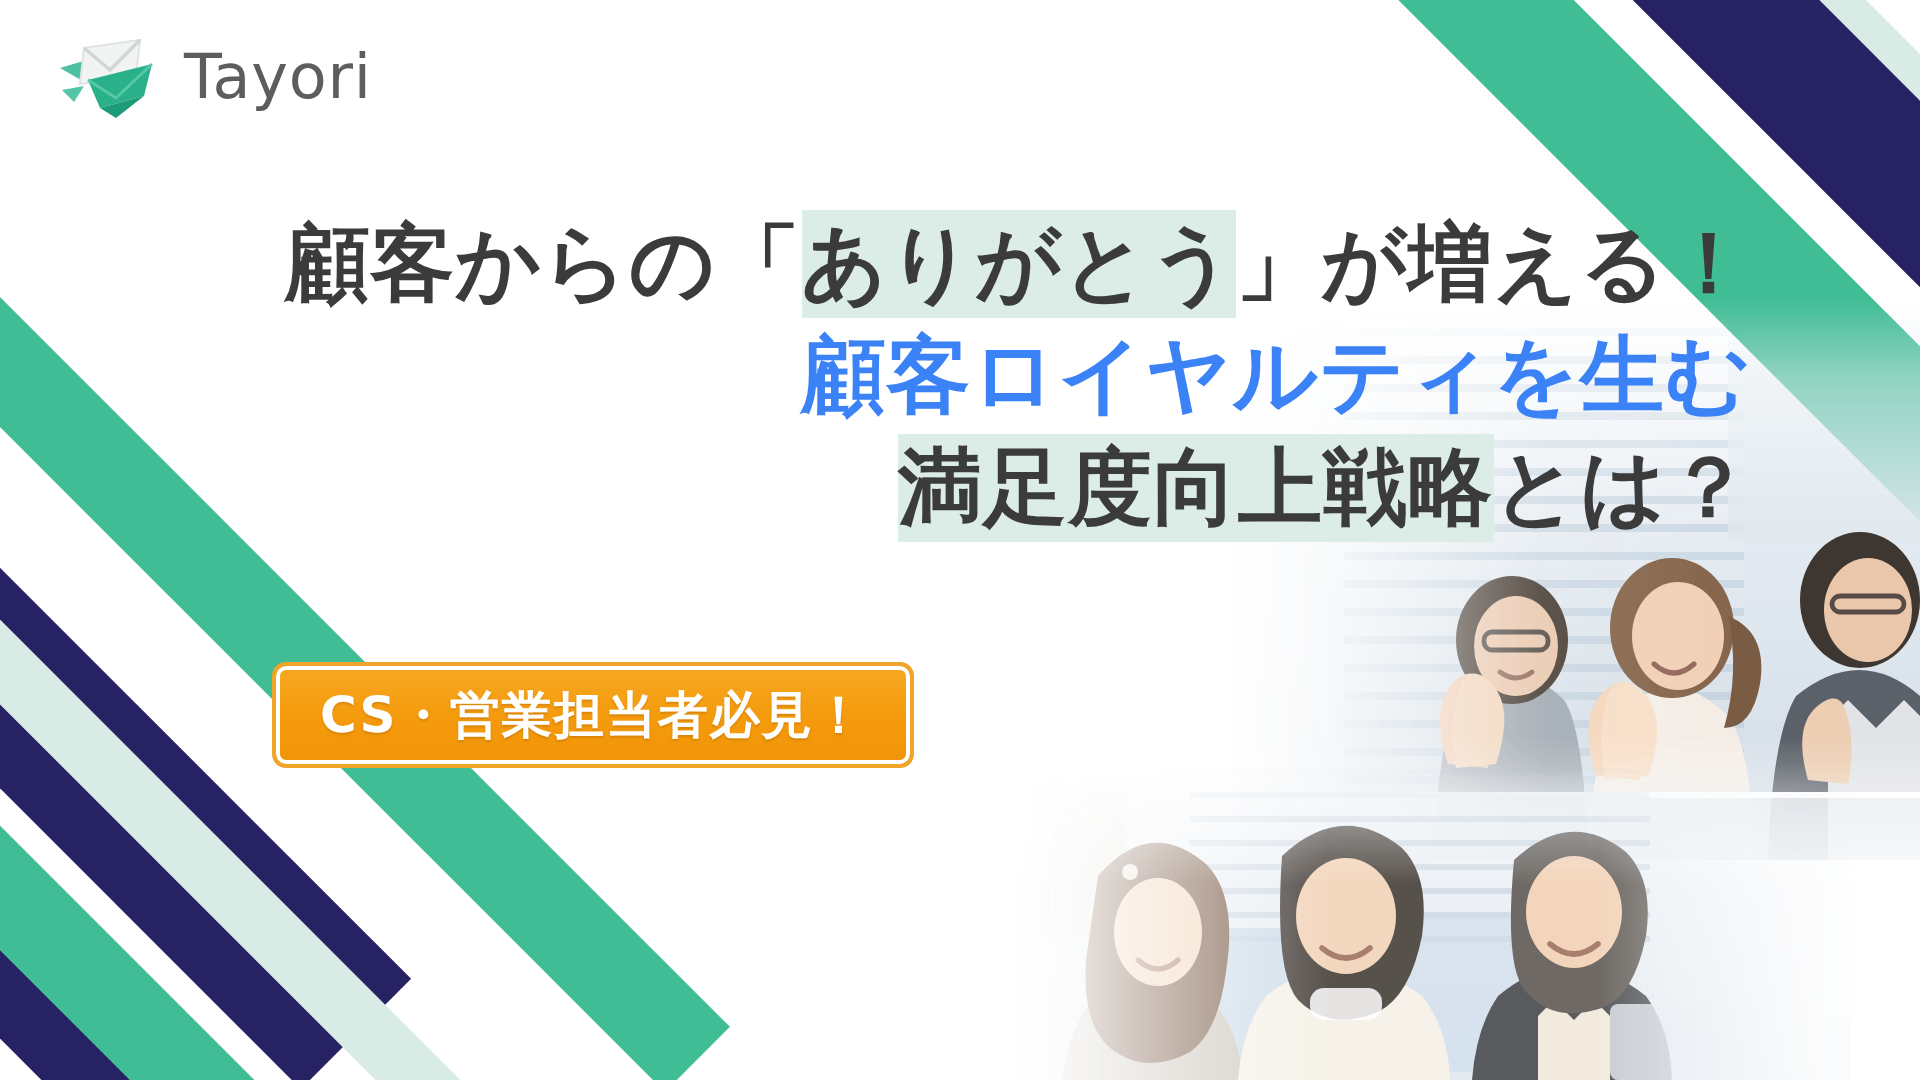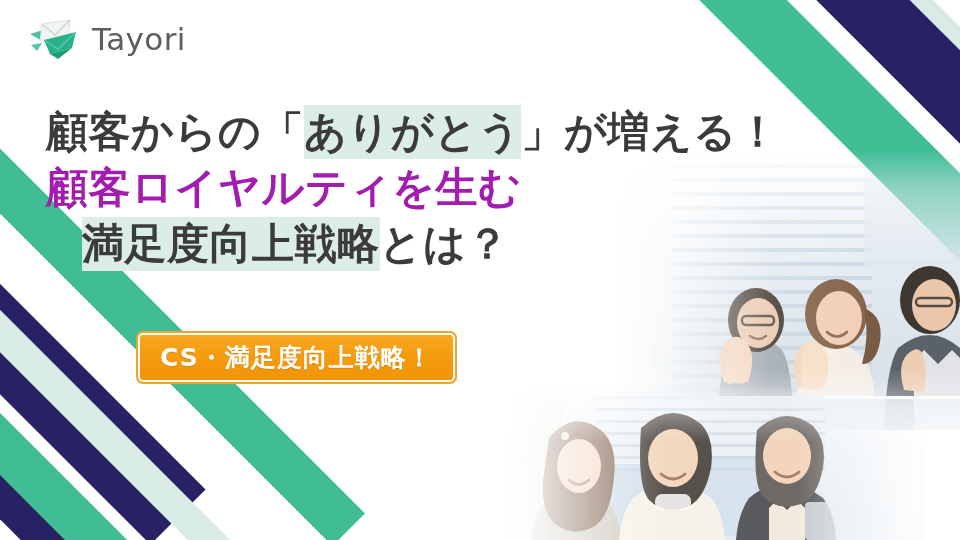--- a/index.html
+++ b/index.html
@@ -94,20 +94,21 @@
     font-family: "DejaVu Sans", "Liberation Sans", sans-serif;
   }
 
   
   .headline {
     position: absolute;
     left: 46px;
     top: 104px;
     width: 830px;
     z-index: 6;
+    text-align: right;
   }
   .hl-line {
     font-size: 42px;
     font-weight: 700;
     color: #3b3b3b;
     line-height: 1.33;
     white-space: nowrap;
     letter-spacing: .5px;
     font-family: "DejaVu Sans", "Liberation Sans", sans-serif;
   }
@@ -310,19 +311,19 @@
         <path d="M16 22 L30 31 L48 14" fill="none" stroke="#56c9a9" stroke-width="1.4"></path>
 
         <path d="M3 27 L14 25 L9 33 Z" fill="#54c5a6"></path>
       </svg>
     </span>
     <span class="logo-text">Tayori</span>
   </div>
 
   <div class="headline" id="headline">
       <div class="hl-line" style="color: rgb(59, 59, 59);"><span>顧客からの「</span><span class="hl-mark" style="background: rgb(220, 237, 231);">ありがとう</span><span>」が増える！</span></div>
-      <div class="hl-line" style="color: #a21caf;"><span>顧客ロイヤルティを生む</span></div>
+      <div class="hl-line" style="color: #3b82f6;"><span>顧客ロイヤルティを生む</span></div>
       <div class="hl-line" style="color: rgb(59, 59, 59);"><span class="hl-mark" style="background: rgb(220, 237, 231); margin-left: 36px;">満足度向上戦略</span><span>とは？</span></div>
     </div>
 
-  <div class="badge" style="color: rgb(255, 255, 255);">CS・満足度向上戦略！</div>
+  <div class="badge" style="color: rgb(255, 255, 255);">CS・営業担当者必見！</div>
 
 </div>
 
 </body></html>

